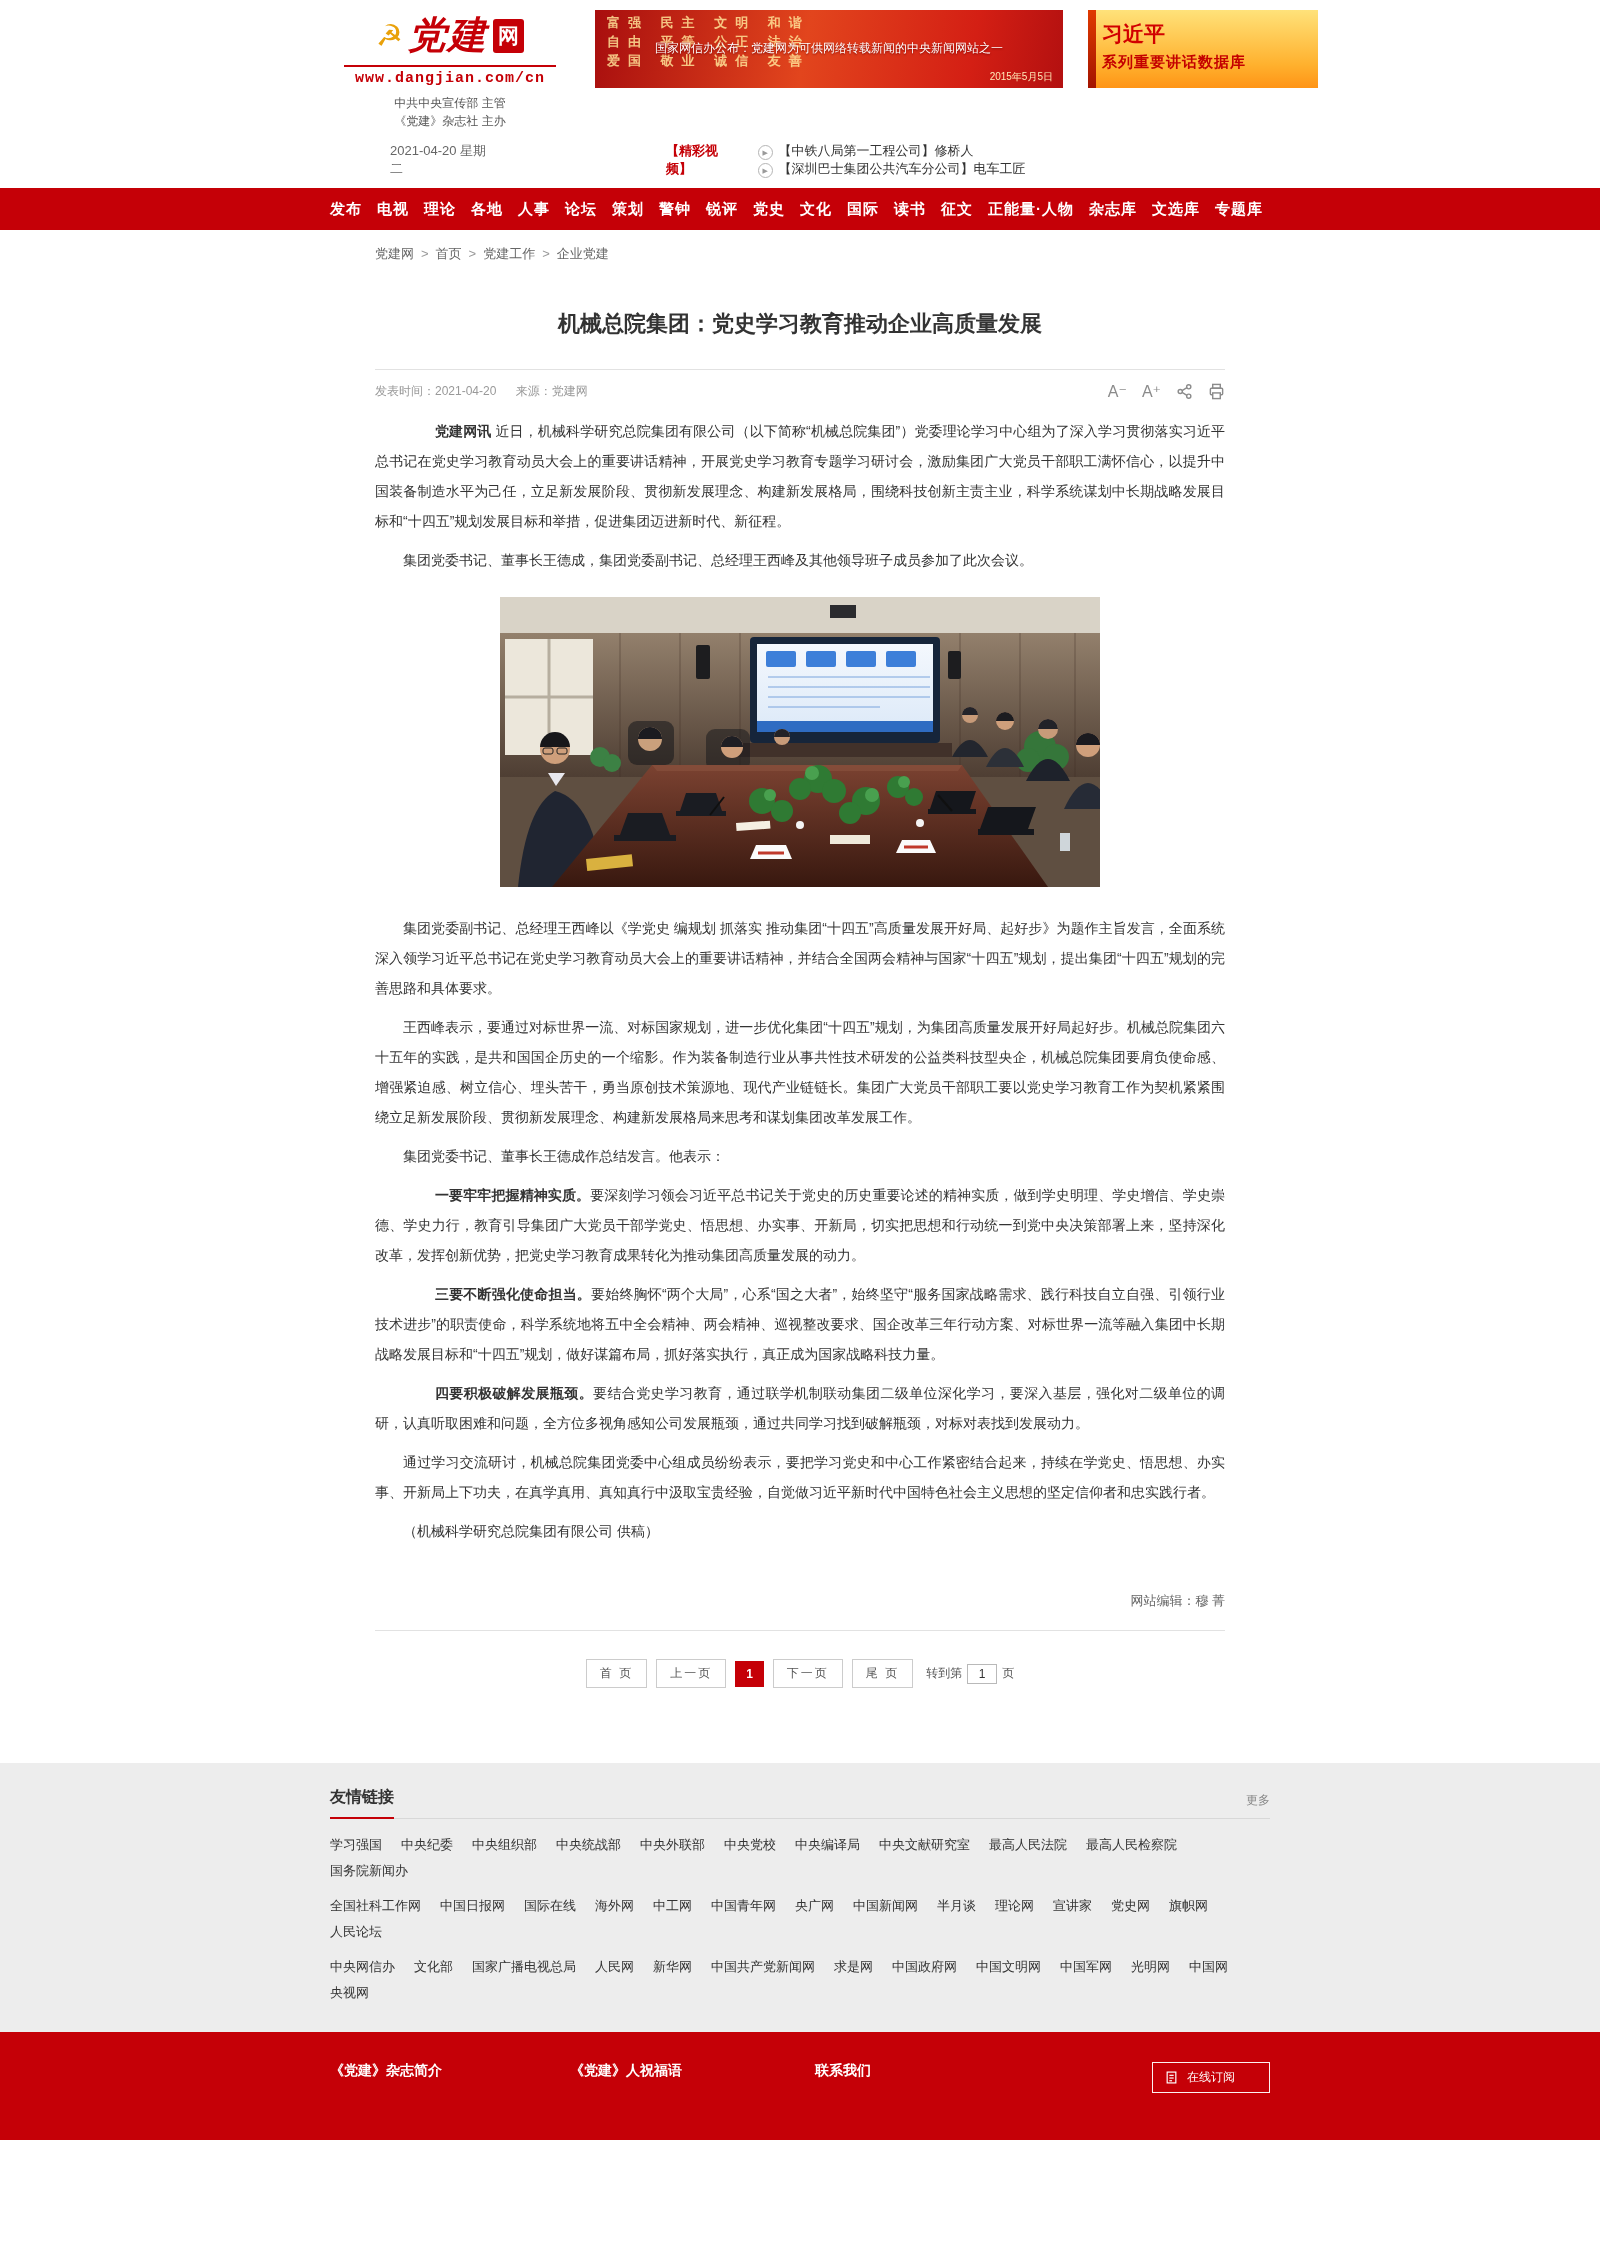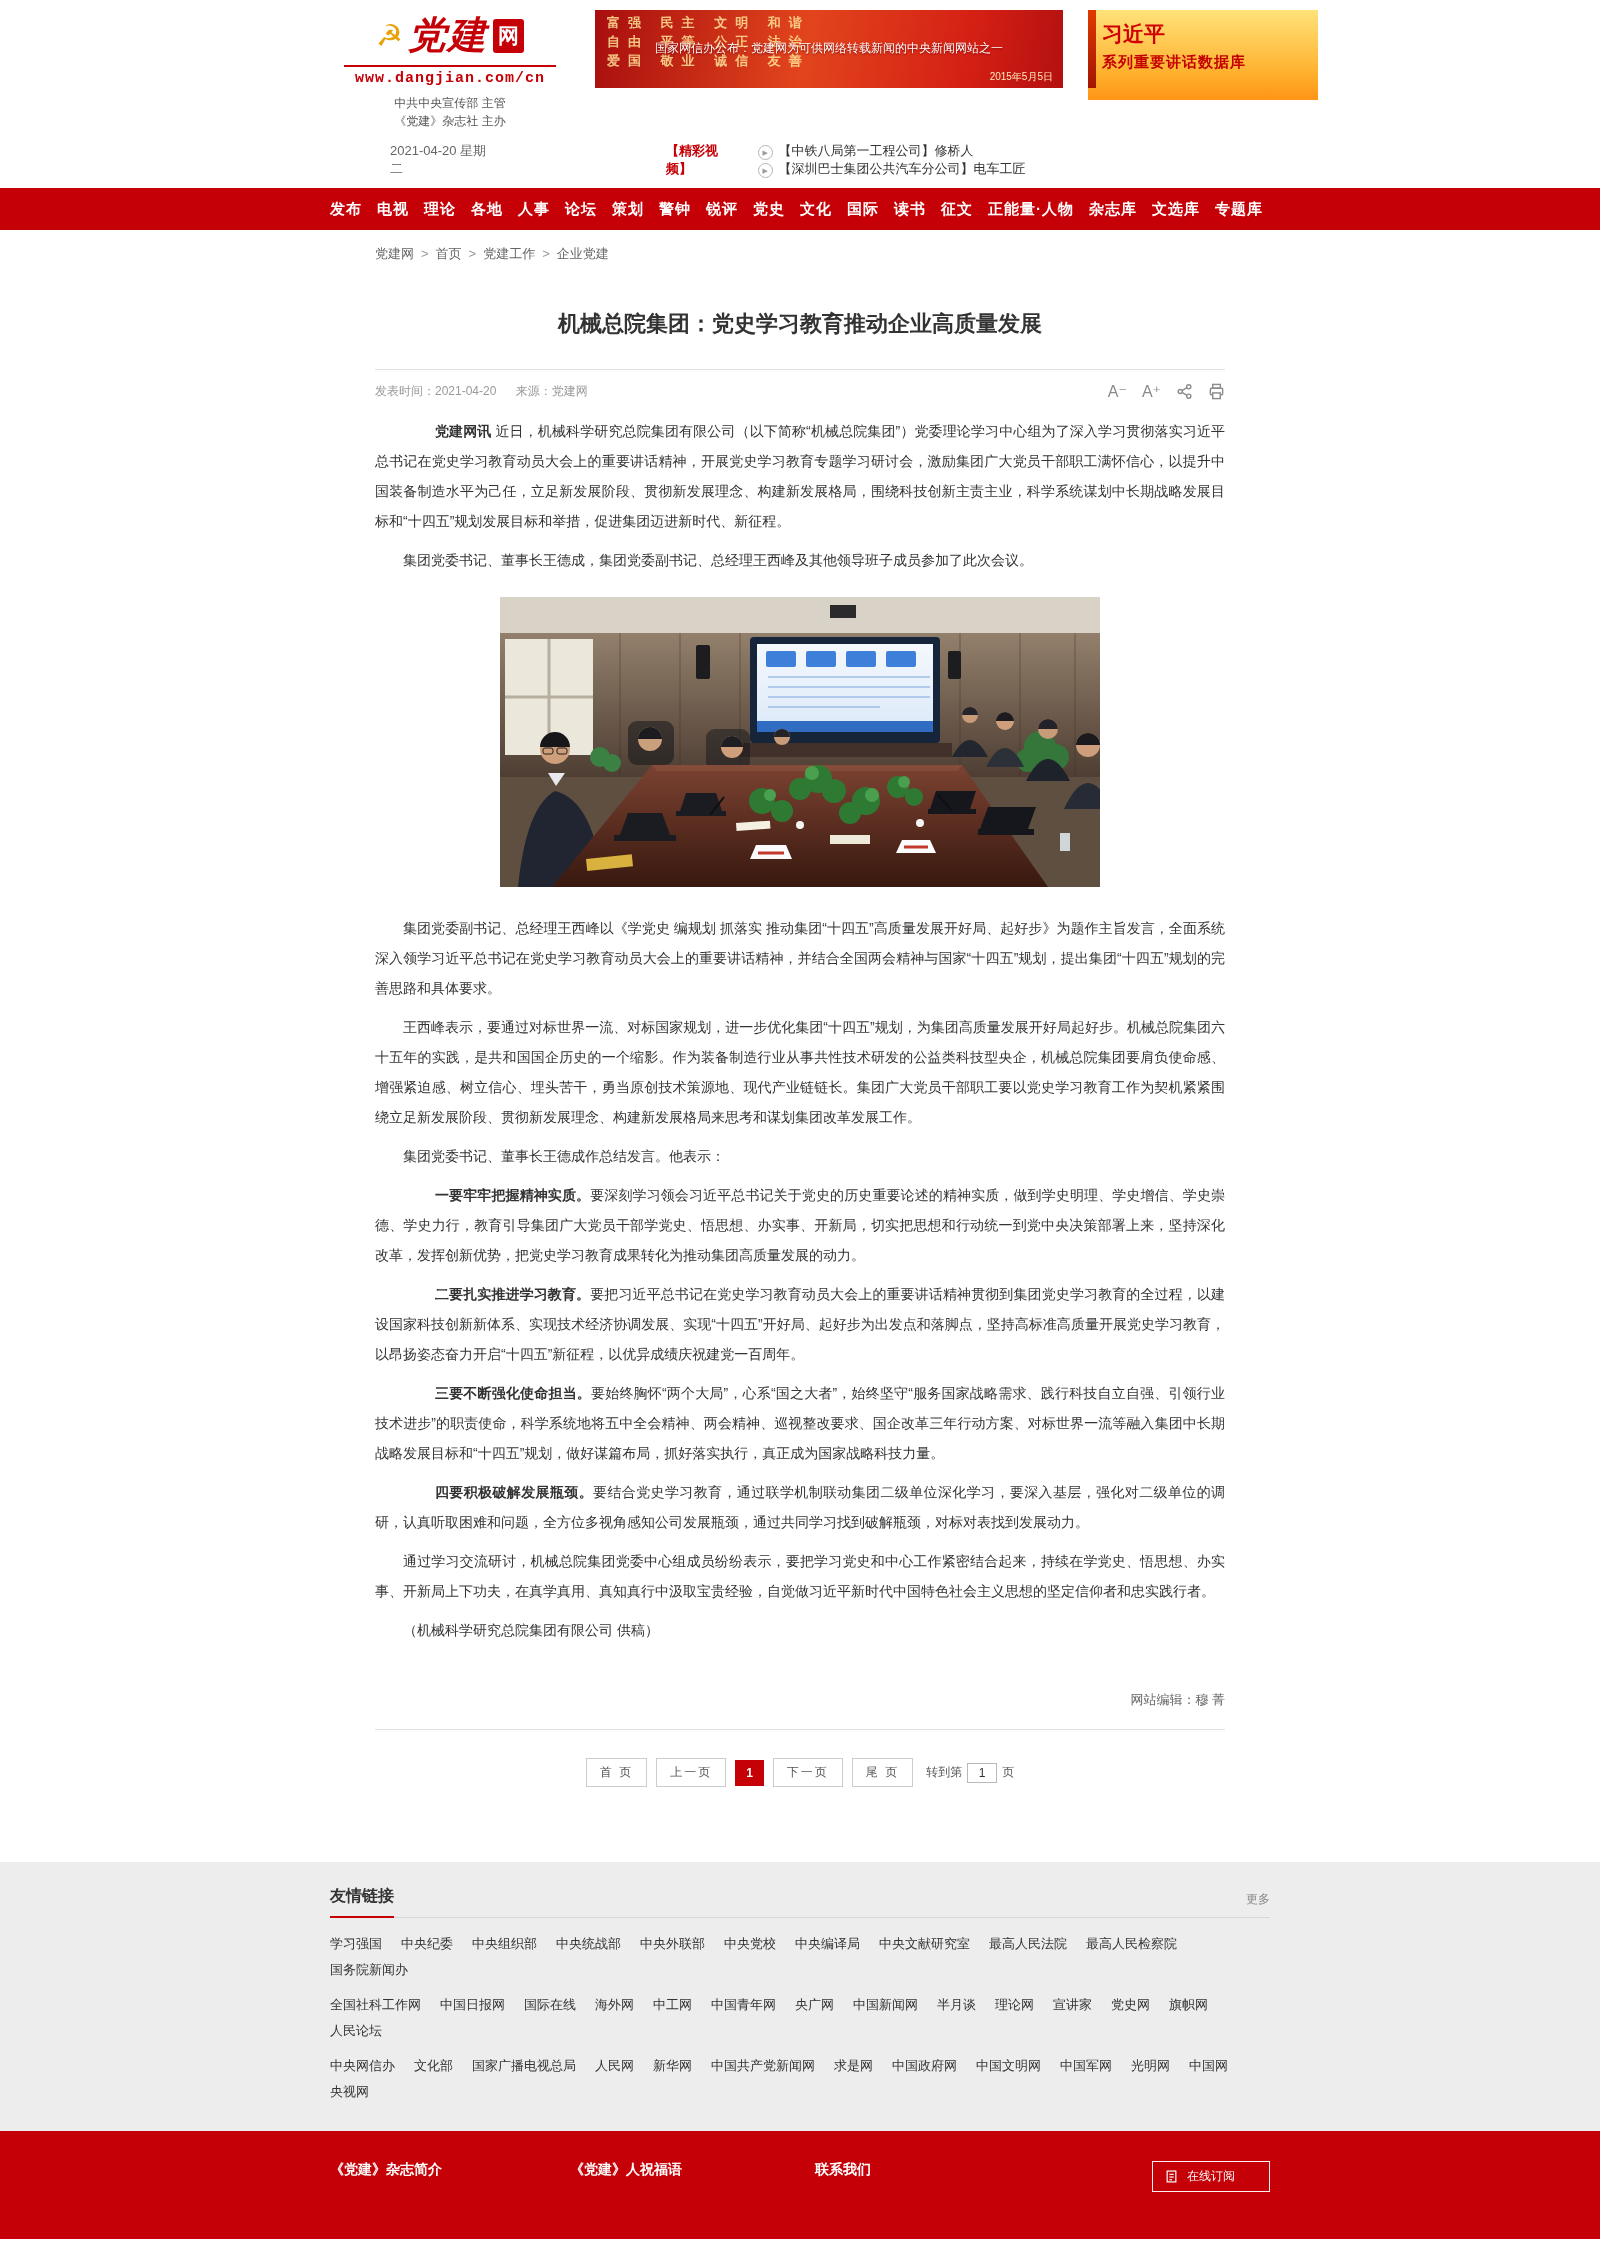--- a/index.html
+++ b/index.html
@@ -25,21 +25,21 @@
   .sponsor { font-size:12px; color:#555; line-height:18px; margin-top:7px; }
 
   .banner-center { position:relative; width:468px; height:78px; flex:none; display:block;
     background:linear-gradient(100deg,#a80e0e,#e2451d 45%,#d41f14 80%,#b31010); overflow:hidden; }
   .bc-values { padding:3px 12px; }
   .bc-values div { font-size:13px; font-weight:bold; letter-spacing:8px; line-height:19px;
                    color:rgba(255,226,150,.85); white-space:nowrap; }
   .bc-overlay { position:absolute; left:0; right:0; top:30px; text-align:center;
                 font-size:12px; color:#fff; text-shadow:0 1px 2px rgba(120,0,0,.9); }
   .bc-date { position:absolute; right:10px; bottom:4px; font-size:10px; color:#ffe9b8; }
-  .banner-right { position:relative; width:230px; height:90px; flex:none; display:block; overflow:hidden;
+  .banner-right { position:relative; width:230px; height:78px; flex:none; display:block; overflow:hidden;
     background:linear-gradient(180deg,#ffe27a,#ffb12e 70%,#ff9416); padding:10px 0 0 14px; }
   .banner-right::before { content:""; position:absolute; left:0; top:0; width:8px; height:78px;
     background:linear-gradient(180deg,#e03a00,#a31400); }
   .br-l1 { color:#d10000; font-weight:bold; font-size:21px;
            font-family:"Liberation Serif","DejaVu Serif",serif; }
   .br-l2 { color:#c40000; font-weight:bold; font-size:15px; margin-top:5px; letter-spacing:1px; }
 
   .date-row { display:flex; align-items:center; padding:12px 0 10px 60px; font-size:13px; color:#666; }
   .date-text { margin-right:170px; }
   .video-label { color:#c50007; font-weight:bold; margin-right:16px; }
@@ -351,21 +351,20 @@
       <polygon points="250,262 292,262 286,248 256,248" fill="#fbfbfb"></polygon>
           <line x1="258" y1="256" x2="284" y2="256" stroke="#c0392b" stroke-width="3"></line>
       <polygon points="396,256 436,256 430,243 402,243" fill="#fbfbfb"></polygon>
           <line x1="404" y1="250" x2="428" y2="250" stroke="#c0392b" stroke-width="3"></line>
     </svg>
   </div>
 <p class="para">集团党委副书记、总经理王西峰以《学党史 编规划 抓落实 推动集团“十四五”高质量发展开好局、起好步》为题作主旨发言，全面系统深入领学习近平总书记在党史学习教育动员大会上的重要讲话精神，并结合全国两会精神与国家“十四五”规划，提出集团“十四五”规划的完善思路和具体要求。</p>
       <p class="para">王西峰表示，要通过对标世界一流、对标国家规划，进一步优化集团“十四五”规划，为集团高质量发展开好局起好步。机械总院集团六十五年的实践，是共和国国企历史的一个缩影。作为装备制造行业从事共性技术研发的公益类科技型央企，机械总院集团要肩负使命感、增强紧迫感、树立信心、埋头苦干，勇当原创技术策源地、现代产业链链长。集团广大党员干部职工要以党史学习教育工作为契机紧紧围绕立足新发展阶段、贯彻新发展理念、构建新发展格局来思考和谋划集团改革发展工作。</p>
       <p class="para">集团党委书记、董事长王德成作总结发言。他表示：</p>
       <p class="para"><b>一要牢牢把握精神实质。</b>要深刻学习领会习近平总书记关于党史的历史重要论述的精神实质，做到学史明理、学史增信、学史崇德、学史力行，教育引导集团广大党员干部学党史、悟思想、办实事、开新局，切实把思想和行动统一到党中央决策部署上来，坚持深化改革，发挥创新优势，把党史学习教育成果转化为推动集团高质量发展的动力。</p>
-      <p class="para"><b>二要扎实推进学习教育。</b>要把习近平总书记在党史学习教育动员大会上的重要讲话精神贯彻到集团党史学习教育的全过程，以建设国家科技创新新体系、实现技术经济协调发展、实现“十四五”开好局、起好步为出发点和落脚点，坚持高标准高质量开展党史学习教育，以昂扬姿态奋力开启“十四五”新征程，以优异成绩庆祝建党一百周年。</p>
       <p class="para"><b>三要不断强化使命担当。</b>要始终胸怀“两个大局”，心系“国之大者”，始终坚守“服务国家战略需求、践行科技自立自强、引领行业技术进步”的职责使命，科学系统地将五中全会精神、两会精神、巡视整改要求、国企改革三年行动方案、对标世界一流等融入集团中长期战略发展目标和“十四五”规划，做好谋篇布局，抓好落实执行，真正成为国家战略科技力量。</p>
       <p class="para"><b>四要积极破解发展瓶颈。</b>要结合党史学习教育，通过联学机制联动集团二级单位深化学习，要深入基层，强化对二级单位的调研，认真听取困难和问题，全方位多视角感知公司发展瓶颈，通过共同学习找到破解瓶颈，对标对表找到发展动力。</p>
       <p class="para">通过学习交流研讨，机械总院集团党委中心组成员纷纷表示，要把学习党史和中心工作紧密结合起来，持续在学党史、悟思想、办实事、开新局上下功夫，在真学真用、真知真行中汲取宝贵经验，自觉做习近平新时代中国特色社会主义思想的坚定信仰者和忠实践行者。</p>
       <p class="para">（机械科学研究总院集团有限公司 供稿）</p>
     </div>
 
   <div class="editor-row">网站编辑：穆 菁</div>
   <hr class="rule">
 
   <div class="pagination">

